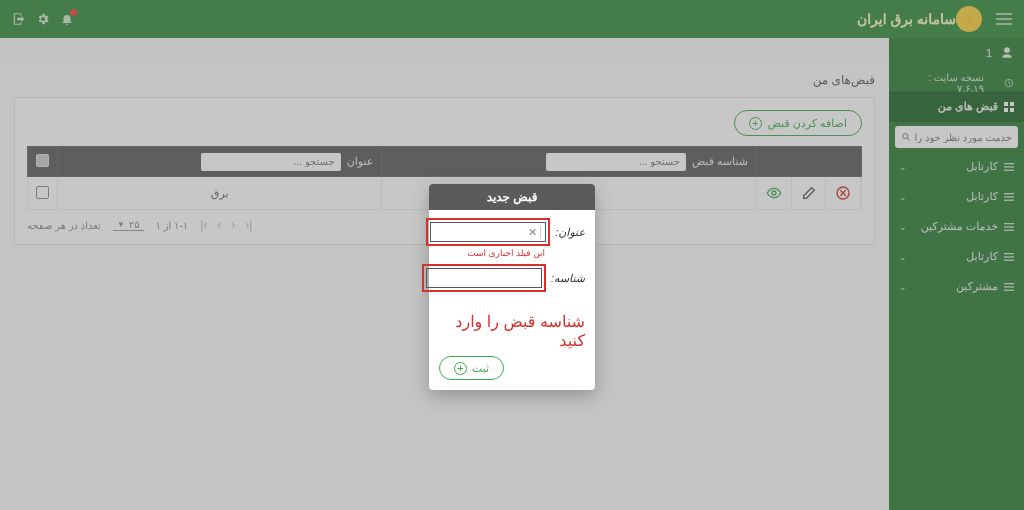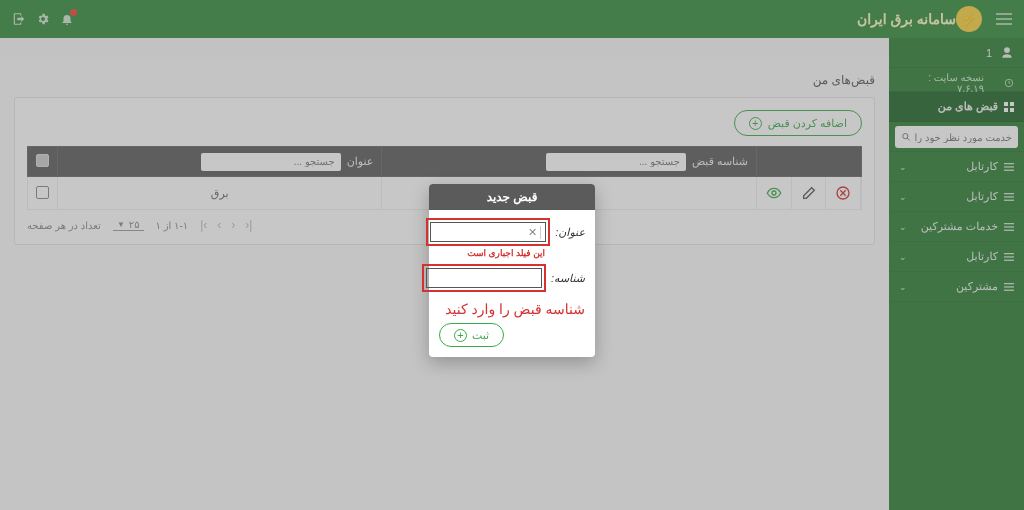--- a/index.html
+++ b/index.html
@@ -61,22 +61,22 @@
 .modal { position: absolute; top: 184px; left: 50%; transform: translateX(-50%); width: 166px; background: #fff; border-radius: 4px; z-index: 60; box-shadow: 0 6px 18px rgba(0,0,0,.25); overflow: visible; }
 .modal-head { background: #5b5b5b; color: #fff; font-size: 12px; text-align: center; padding: 6px 0; font-weight: bold; border-radius: 4px 4px 0 0;}
 .modal-body { padding: 8px 10px 10px; }
 .hint-red { color: #d63030; font-size: 10.5px; margin-bottom: 6px; line-height: 1.4; }
 .field-row { display: flex; align-items: center; gap: 5px; margin-bottom: 2px; }
 .field-label { font-size: 11px; color: #333; width: 34px; text-align: right; font-style: italic; }
 .field-wrap { border: 2px solid #d63030; padding: 2px; }
 .field-input { border: 1px solid #555; height: 20px; width: 116px; font-size: 11px; padding: 0 4px; position: relative; display: flex; align-items: center; }
 .field-input input { border: none; outline: none; width: 100%; direction: rtl; font-size: 11px; }
 .clear-x { color: #888; font-size: 11px; cursor: pointer; padding: 0 3px; border-right: 1px solid #ccc; }
-.field-err { color: #d63030; font-size: 9px; margin: 1px 40px 6px 0; font-weight: bold; }
-.field-hint-b { color: #d63030; font-size: 14px; margin: 9px 0 6px; }
+.field-err { color: #d63030; font-size: 9px; margin: 1px 40px 6px 0; }
+.field-hint-b { color: #d63030; font-size: 16px; margin: 20px 0 6px; }
 .submit-row { display: flex; justify-content: flex-end; }
 .submit-btn { border: 1.5px solid #3aab48; color: #3aab48; background: #fff; border-radius: 14px; height: 24px; padding: 0 14px; font-size: 11px; display: inline-flex; align-items: center; gap: 5px; cursor: pointer; }
 
 svg { display: block; }
 </style>
 </head>
 <body>
 
 <div class="header">
   <span class="hamburger">

